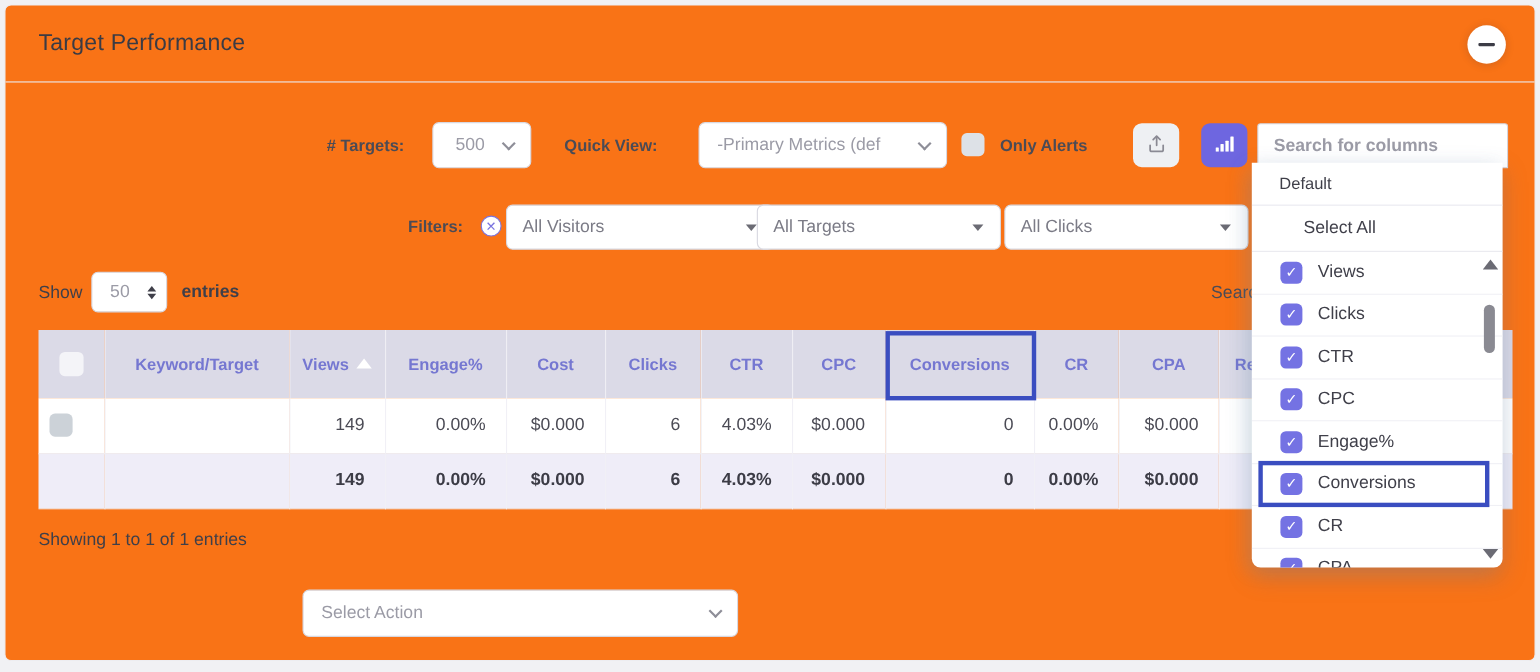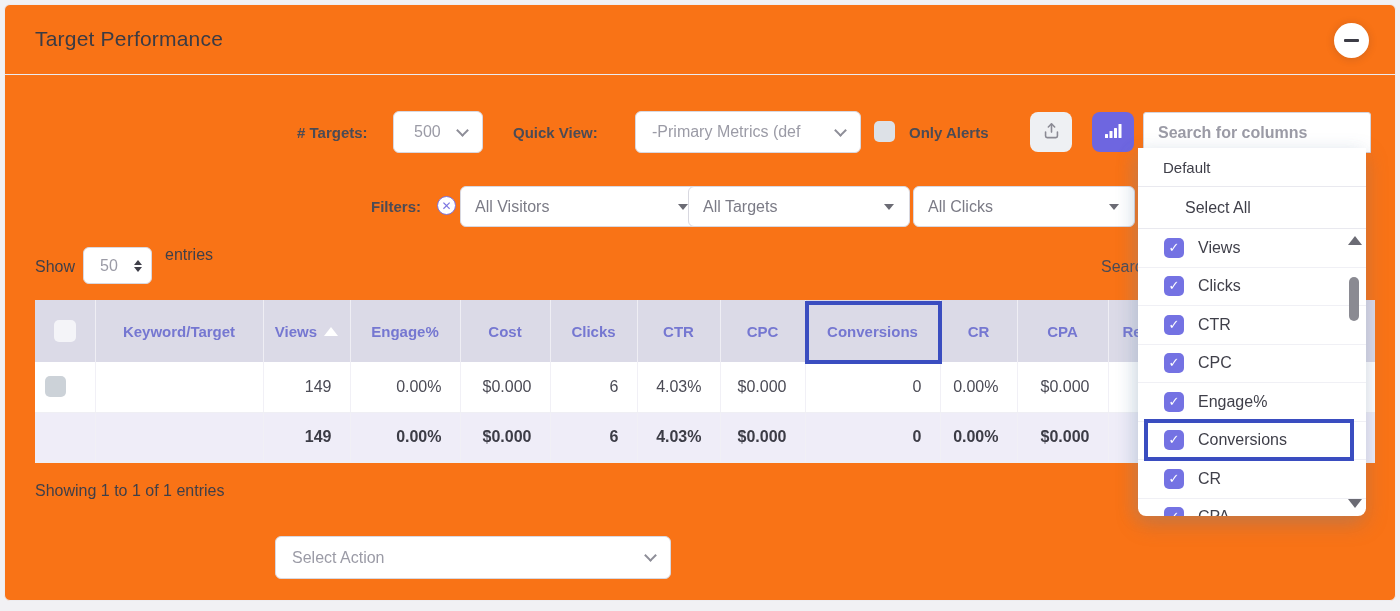--- a/index.html
+++ b/index.html
@@ -39,21 +39,21 @@
   .filters-label{position:absolute;left:366px;top:193px;}
   .clear-filters{position:absolute;left:432px;top:191px;width:19px;height:19px;border:1.5px solid #7b74e0;border-radius:50%;color:#7b74e0;font-size:12px;line-height:16px;text-align:center;cursor:pointer;background:#fff;}
   
   .show-label{position:absolute;left:30px;top:253px;font-size:16px;font-weight:400;color:#3f3f49;}
   .entries-spinner{position:absolute;left:78px;top:242px;width:69px;height:37px;border:1px solid #d8d8e0;border-radius:6px;display:flex;align-items:center;cursor:pointer;background:#fff;}
   .entries-spinner .val{flex:1;text-align:center;color:var(--text-muted);font-size:16px;}
   .spin-arrows{display:flex;flex-direction:column;gap:2px;margin-right:9px;}
   .spin-arrows i{display:block;width:0;height:0;border-left:4px solid transparent;border-right:4px solid transparent;}
   .spin-up{border-bottom:5px solid #3f3f49;}
   .spin-down{border-top:5px solid #3f3f49;}
-  .entries-label{position:absolute;left:160px;top:241px;font-size:16px;font-weight:400;color:#3f3f49;}
+  .entries-label{position:absolute;left:160px;top:252px;font-size:16px;font-weight:700;color:#3f3f49;}
   .table-search-label{position:absolute;left:1096px;top:253px;font-size:16px;color:#4b4b55;}
   
   .tbl-wrap{position:absolute;left:30px;top:295px;width:1340px;}
   table{border-collapse:collapse;table-layout:fixed;width:1340px;}
   thead th{background:var(--table-header-bg);color:var(--table-header-text);font-size:15px;font-weight:700;height:62px;text-align:center;border-right:1px solid rgba(255,255,255,.55);}
   thead th:last-child{border-right:none;text-align:left;padding-left:14px;}
   tbody td{height:50px;font-size:16px;color:#4b4b55;text-align:right;padding-right:18px;border-right:1px solid #f1f0f6;border-bottom:1px solid #efeff4;background:#fff;}
   tbody td:last-child{border-right:none;}
   tr.totals td{background:var(--totals-row-bg);font-weight:700;color:#3c3c46;}
   .row-check{width:21px;height:21px;border-radius:5px;background:#ccd2d8;margin:0 auto;cursor:pointer;}

